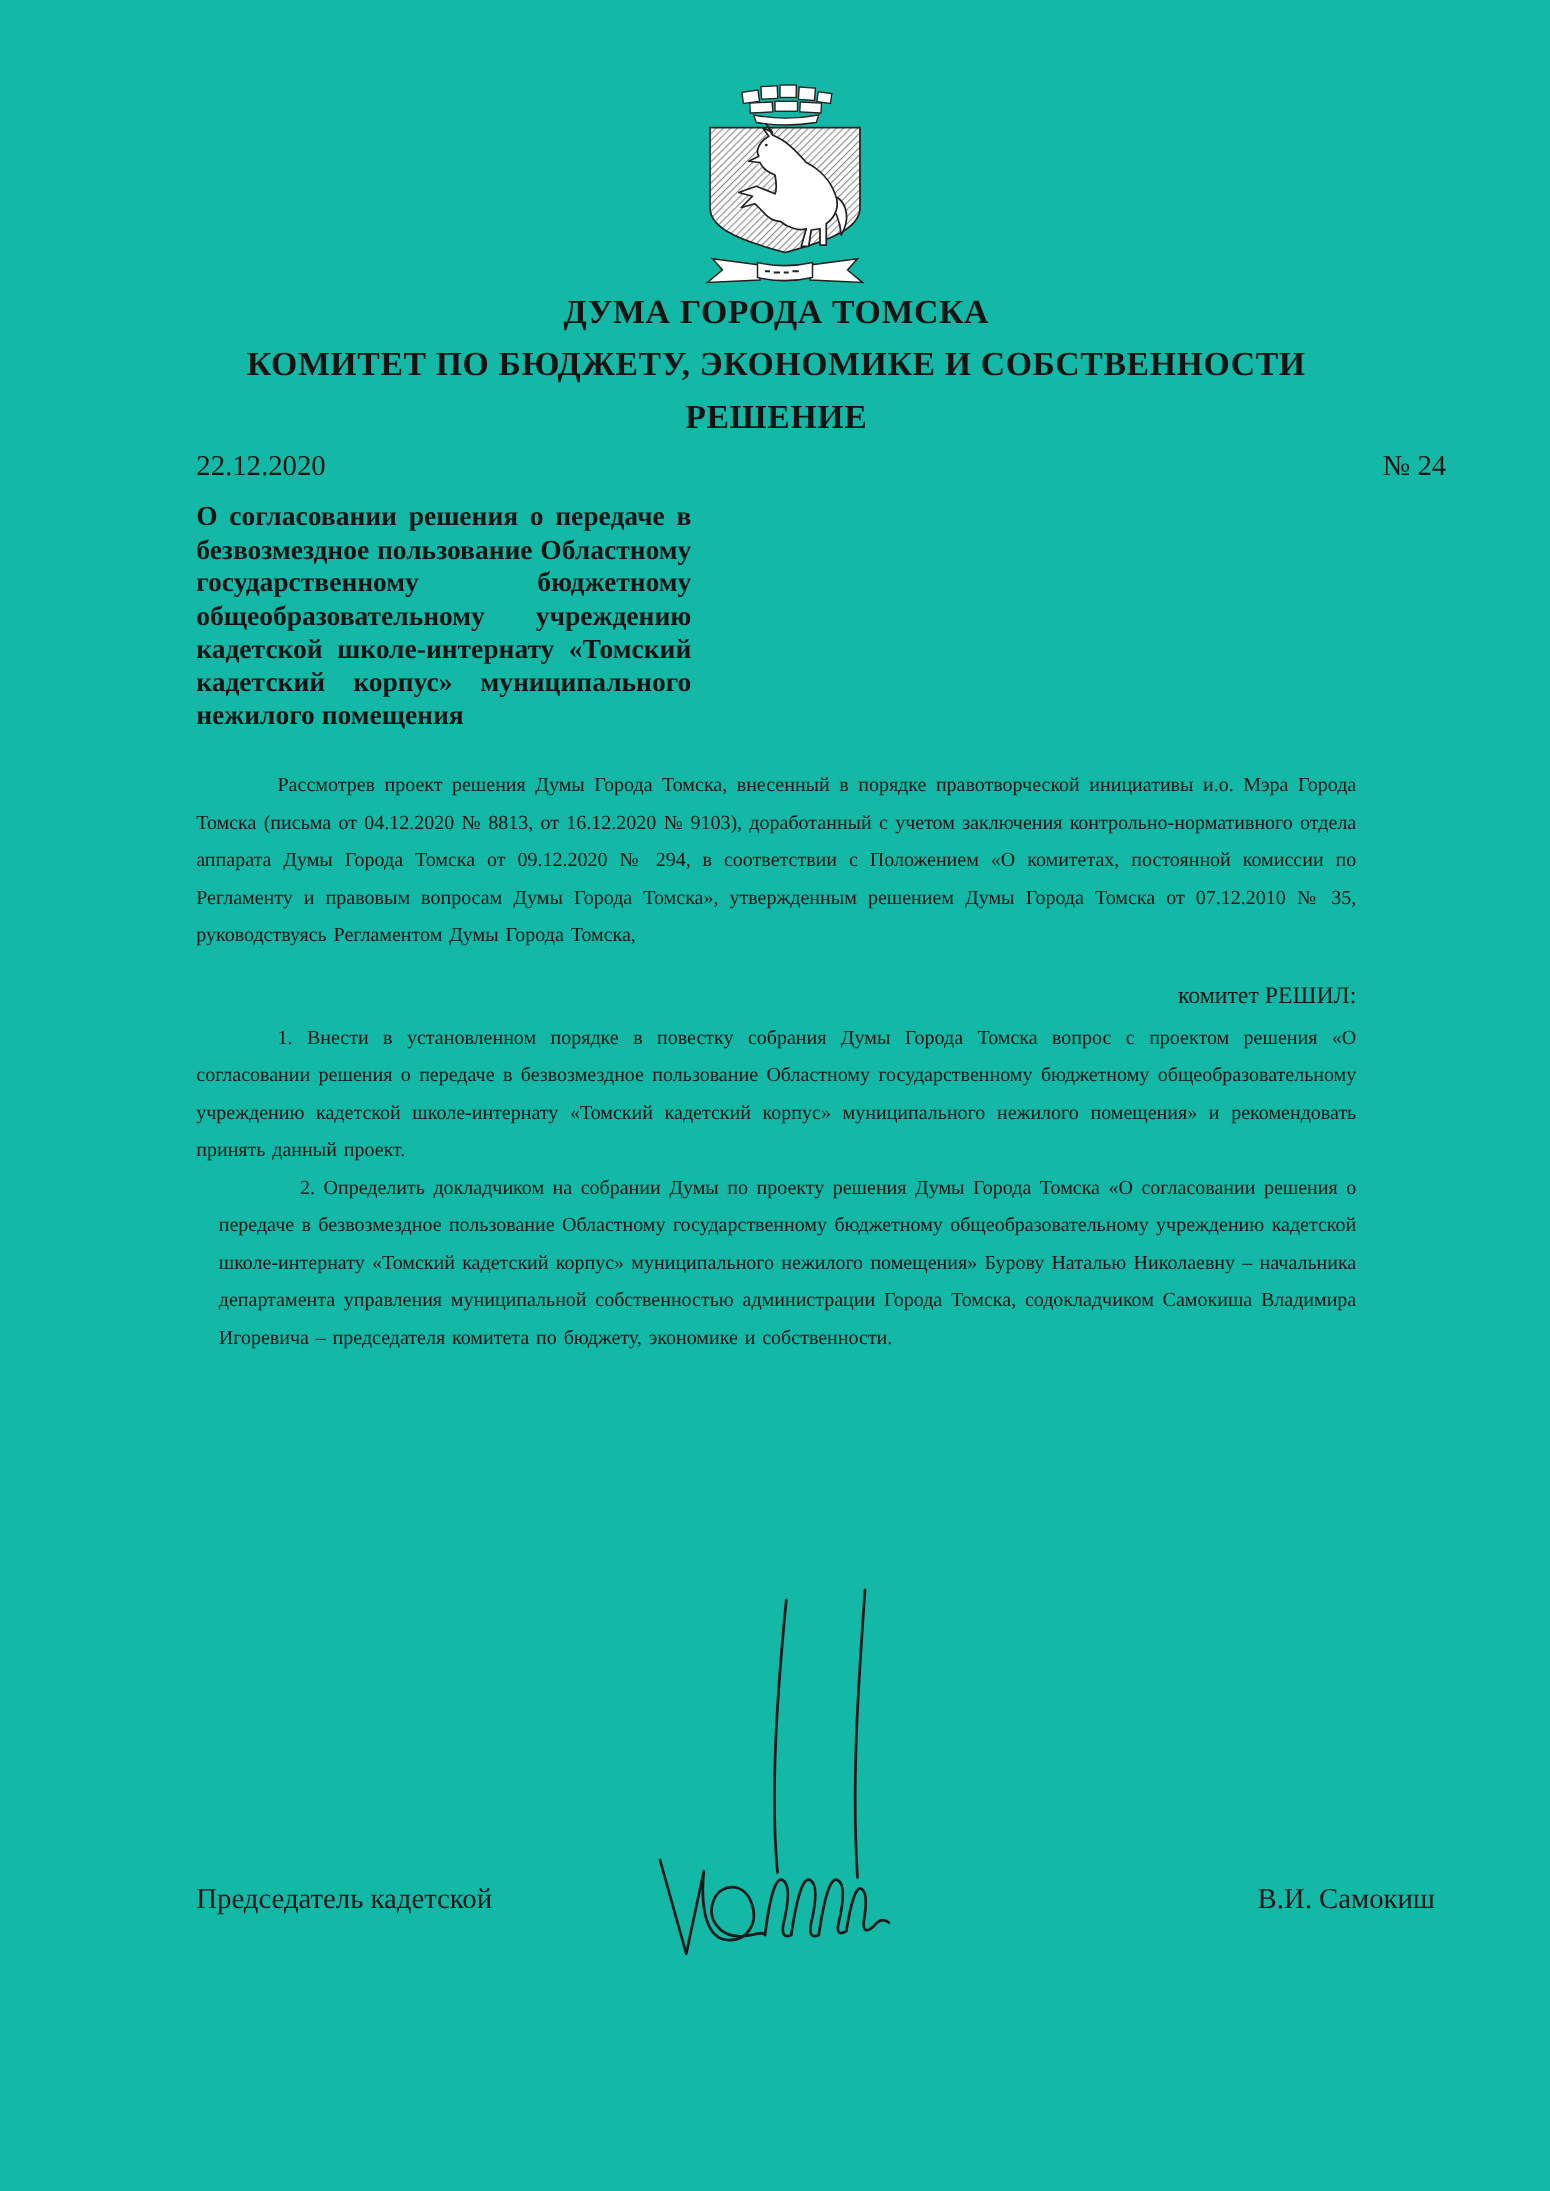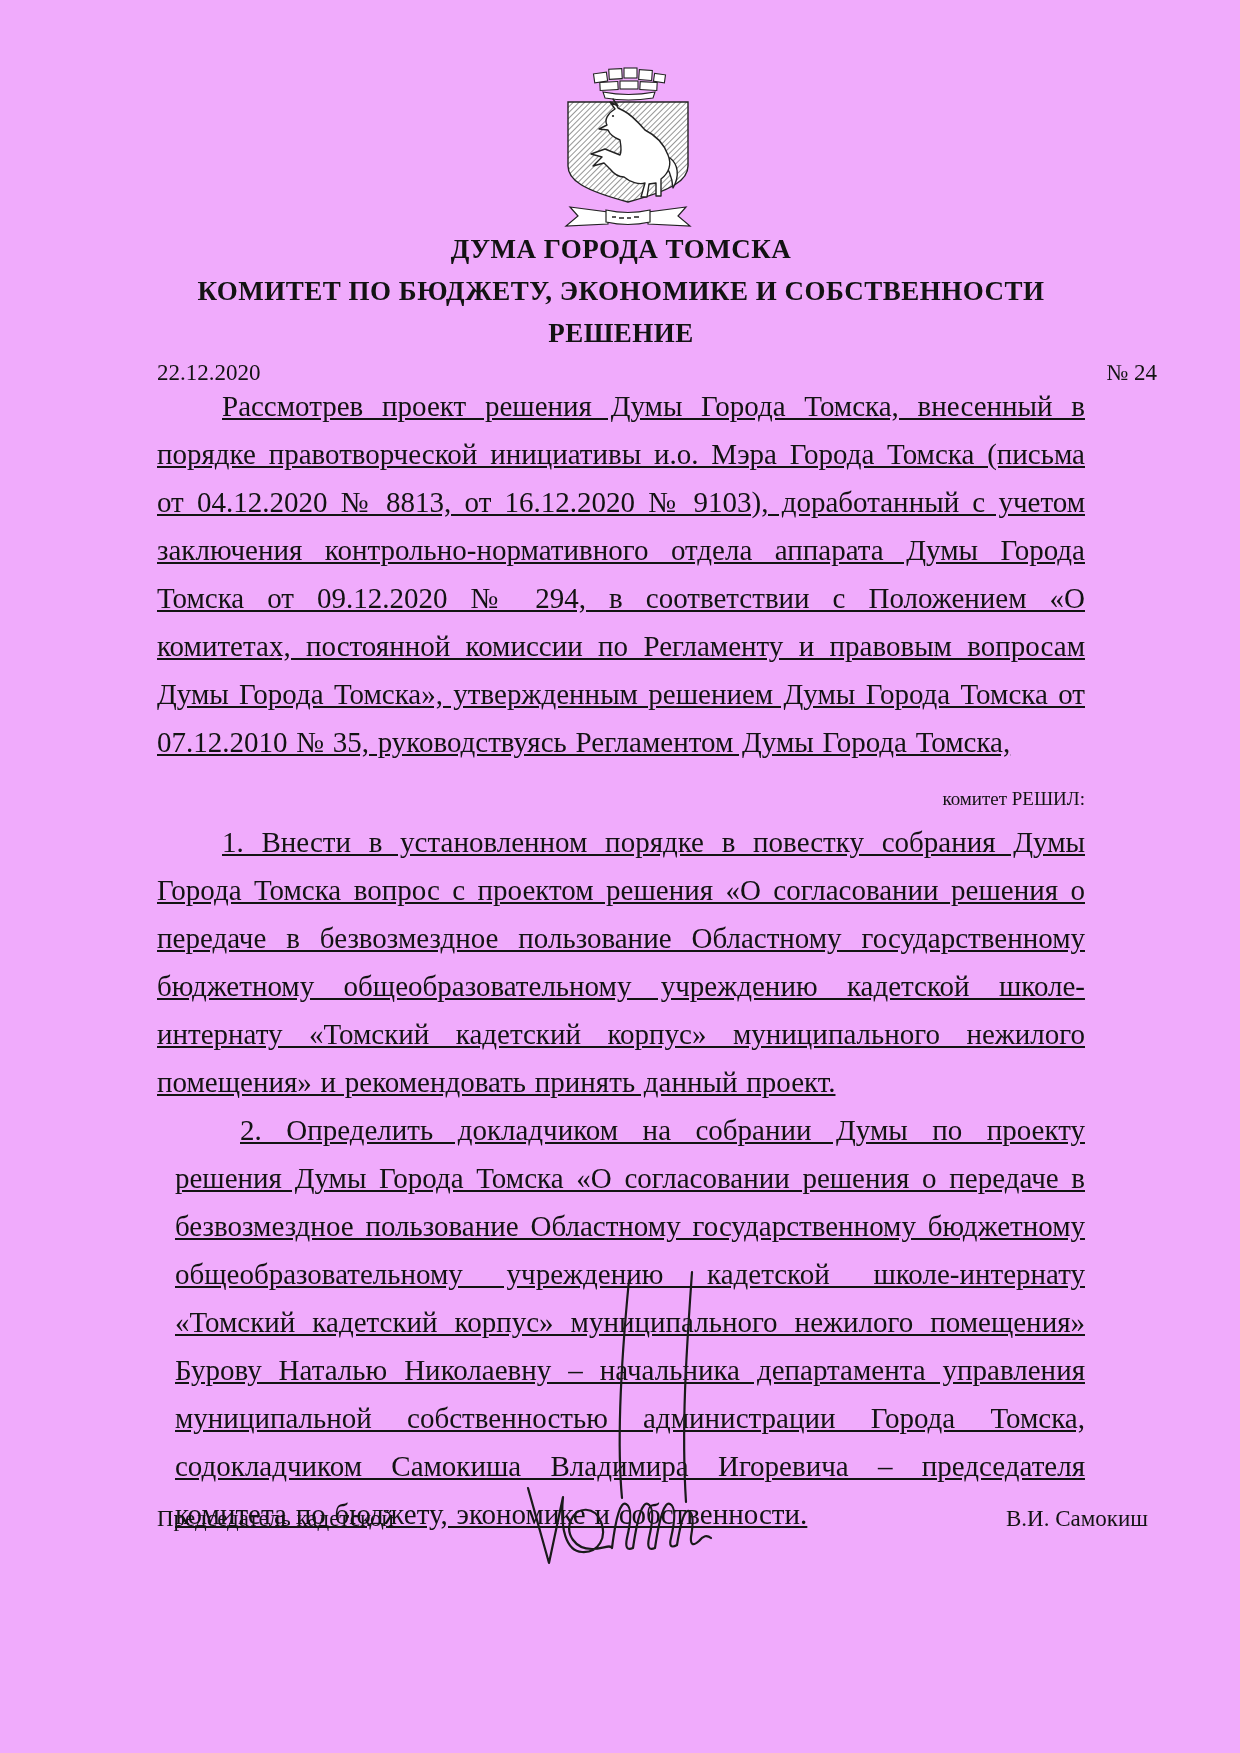--- a/index.html
+++ b/index.html
@@ -1,20 +1,20 @@
 <!DOCTYPE html>
 <html><head>
 <meta charset="utf-8">
 <style>
   html,body{margin:0;padding:0;background:#e8e8e8;}
   .page{
     position:relative;
     width:1240px;height:1753px;
     margin:0 auto;
-    background:#f0abfc;
+    background:#14b8a6;
     font-family:"Liberation Serif","DejaVu Serif",serif;
     color:#131313;
     overflow:hidden;
   }
   .emblem{
     position:absolute;
     top:66px;left:558px;
     width:140px;height:162px;
   }
   .content{
@@ -42,27 +42,26 @@
     margin-top:46px;
     width:396px;
     font-weight:bold;
     font-size:22px;
     line-height:26.5px;
     text-align:justify;
     text-align-last:left;
   }
   .body-par{
     margin:0;
-    font-size:29px;
-    line-height:48px;
+    font-size:16px;
+    line-height:30px;
     text-align:justify;
     text-align-last:left;
     text-indent:65px;
     word-spacing:1.5px;
-    text-decoration:underline;
   }
   .preamble{margin-top:28px;}
   .resolved-heading{
     margin-top:14px;
     font-size:19px;
     line-height:38px;
     text-align:right;
   }
   .item{margin-top:0;}
   .item+.item{margin-top:0;margin-left:18px;}
@@ -139,20 +138,21 @@
 
     <div class="header-line">ДУМА ГОРОДА ТОМСКА</div>
     <div class="header-line">КОМИТЕТ ПО БЮДЖЕТУ, ЭКОНОМИКЕ И СОБСТВЕННОСТИ</div>
     <div class="header-line">РЕШЕНИЕ</div>
 
     <div class="date-row">
       <span class="doc-date">22.12.2020</span>
       <span class="doc-number">№ 24</span>
     </div>
 
+    <div class="title-block">О согласовании решения о передаче в безвозмездное пользование Областному государственному бюджетному общеобразовательному учреждению кадетской школе-интернату «Томский кадетский корпус» муниципального нежилого помещения</div>
 
     <p class="body-par preamble">Рассмотрев проект решения Думы Города Томска, внесенный в порядке правотворческой инициативы и.о. Мэра Города Томска (письма от 04.12.2020 № 8813, от 16.12.2020 № 9103), доработанный с учетом заключения контрольно-нормативного отдела аппарата Думы Города Томска от 09.12.2020 № 294, в соответствии с Положением «О комитетах, постоянной комиссии по Регламенту и правовым вопросам Думы Города Томска», утвержденным решением Думы Города Томска от 07.12.2010 № 35, руководствуясь Регламентом Думы Города Томска,</p>
 
     <div class="resolved-heading">комитет РЕШИЛ:</div>
 
     <p class="body-par item">1. Внести в установленном порядке в повестку собрания Думы Города Томска вопрос с проектом решения «О согласовании решения о передаче в безвозмездное пользование Областному государственному бюджетному общеобразовательному учреждению кадетской школе-интернату «Томский кадетский корпус» муниципального нежилого помещения» и рекомендовать принять данный проект.</p>
     <p class="body-par item">2. Определить докладчиком на собрании Думы по проекту решения Думы Города Томска «О согласовании решения о передаче в безвозмездное пользование Областному государственному бюджетному общеобразовательному учреждению кадетской школе-интернату «Томский кадетский корпус» муниципального нежилого помещения» Бурову Наталью Николаевну – начальника департамента управления муниципальной собственностью администрации Города Томска, содокладчиком Самокиша Владимира Игоревича – председателя комитета по бюджету, экономике и собственности.</p>
 
   </div>
 

